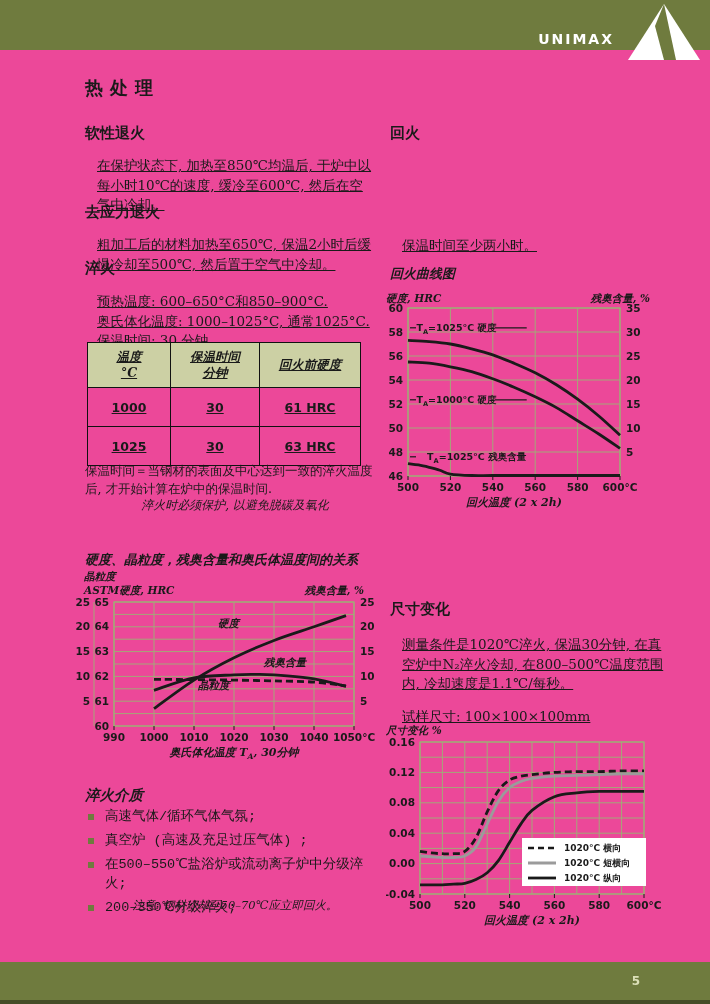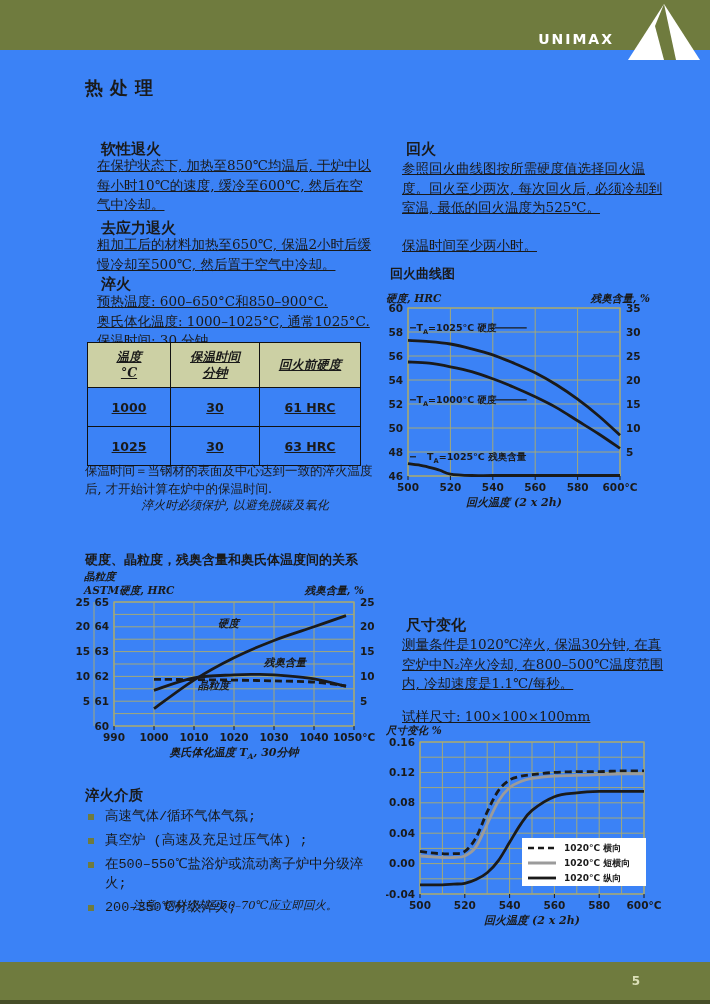--- a/index.html
+++ b/index.html
@@ -1,30 +1,30 @@
 <!DOCTYPE html>
 <html style="--olive: #6f7b3e; --thead: #ccd0a4; --grid: #a3a878;"><head>
 <meta charset="utf-8">
 <style>
   :root{ --olive:#6f7b3e; --thead:#ccd0a4; --grid:#a3a878; --ink:#1a1a1a; }
   html,body{margin:0;padding:0;background:#e8e8e8;}
-  .page{position:relative;width:710px;height:1004px;background:#3b82f6;overflow:hidden;
+  .page{position:relative;width:710px;height:1004px;background:#ec4899;overflow:hidden;
         font-family:"DejaVu Serif",serif;color:var(--ink);margin:0 auto;}
   .topbar{position:absolute;top:0;left:0;right:0;height:50px;background:var(--olive);}
   .brand{position:absolute;top:31px;right:96px;color:#fff;font-family:"DejaVu Sans",sans-serif;
          font-weight:bold;font-size:14px;letter-spacing:2px;}
   .logo{position:absolute;top:0;right:8px;width:80px;height:60px;}
   .logo .face{fill:#fff;} .logo .notch{fill:var(--olive);}
   h1.doc-title{position:absolute;left:85px;top:76px;margin:0;font-family:"DejaVu Sans",sans-serif;
          font-size:18px;font-weight:bold;letter-spacing:7px;}
-  h2.sec{position:absolute;margin:16px;font-family:Liberation Serif, serif;font-size:15px;font-weight:bold;}
+  h2.sec{position:absolute;margin:0;font-family:Liberation Serif, serif;font-size:15px;font-weight:bold;}
   p.body{position:absolute;margin:12px;font-size:13.5px;line-height:1.45;text-decoration:underline;}
   p.note{position:absolute;margin:0;font-size:12.5px;line-height:1.4;}
   p.note-italic{position:absolute;margin:0;font-size:12px;font-style:italic;text-align:center;}
-  p.chart-title{position:absolute;margin:0;font-size:13px;font-weight:bold;}
+  p.chart-title{position:absolute;margin:0;font-size:13px;font-style:italic;font-weight:bold;}
   table.hard{position:absolute;left:87px;top:342px;border-collapse:collapse;text-decoration:underline;}
   table.hard th{background:var(--thead);border:1.5px solid #111;font-weight:600;font-style:italic;
       font-size:12.5px;line-height:1.3;height:42px;text-align:center;}
   table.hard td{border:1.5px solid #111;height:36px;text-align:center;
       font-family:"DejaVu Sans",sans-serif;font-weight:bold;font-size:12.5px;}
   table.hard .c0{width:80px}.hard .c1{width:86px}.hard .c2{width:98px}
   ul.media{position:absolute;left:88px;top:808px;width:276px;margin:0;padding:0;list-style:none;font-family:Liberation Mono, monospace;}
   ul.media li{position:relative;padding-left:17px;margin-bottom:5px;font-size:13.5px;line-height:1.4;}
   ul.media li::before{content:"";position:absolute;left:0;top:6px;width:6px;height:6px;background:var(--olive);}
   .chart{position:absolute;}
@@ -148,21 +148,20 @@
   <p class="chart-title" style="left:85px;top:786px;font-size:14.5px">淬火介质</p>
   <ul class="media">
       <li>高速气体/循环气体气氛;</li>
       <li>真空炉 (高速及充足过压气体) ;</li>
       <li>在500–550℃盐浴炉或流动离子炉中分级淬火;</li>
       <li>200–350℃分级淬火;</li>
     </ul>
   <p class="note-italic" style="left:85px;top:898px;font-size:11.5px;width:300px">注意: 钢材冷却至50–70℃应立即回火。</p>
 
   <h2 class="sec" style="left:390px;top:124px">回火</h2>
-  <p class="body" style="left:390px;top:147px;width:264px">参照回火曲线图按所需硬度值选择回火温度。回火至少两次, 每次回火后, 必须冷却到室温, 最低的回火温度为525℃。</p>
   <p class="body" style="left:390px;top:224px;width:264px">保温时间至少两小时。</p>
 
   <p class="chart-title" style="left:390px;top:265px">回火曲线图</p>
   <div class="chart" style="left:386px;top:290px;width:266px;height:240px"><svg width="266" height="240" viewBox="0 0 266 240">
         <line x1="22" y1="18" x2="22" y2="186" stroke="#a3a878" stroke-width="1"></line>
         <line x1="64.4" y1="18" x2="64.4" y2="186" stroke="#a3a878" stroke-width="1"></line>
         <line x1="106.80000000000001" y1="18" x2="106.80000000000001" y2="186" stroke="#a3a878" stroke-width="1"></line>
         <line x1="149.2" y1="18" x2="149.2" y2="186" stroke="#a3a878" stroke-width="1"></line>
         <line x1="191.60000000000002" y1="18" x2="191.60000000000002" y2="186" stroke="#a3a878" stroke-width="1"></line>
         <line x1="234" y1="18" x2="234" y2="186" stroke="#a3a878" stroke-width="1"></line>

